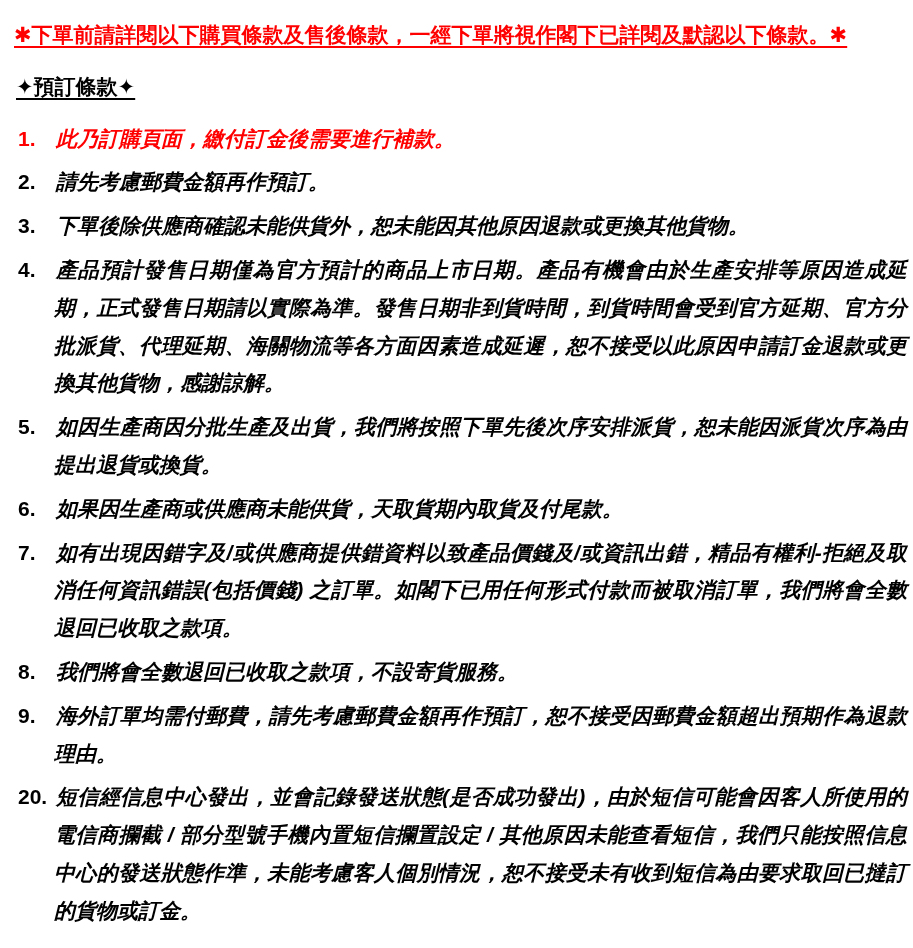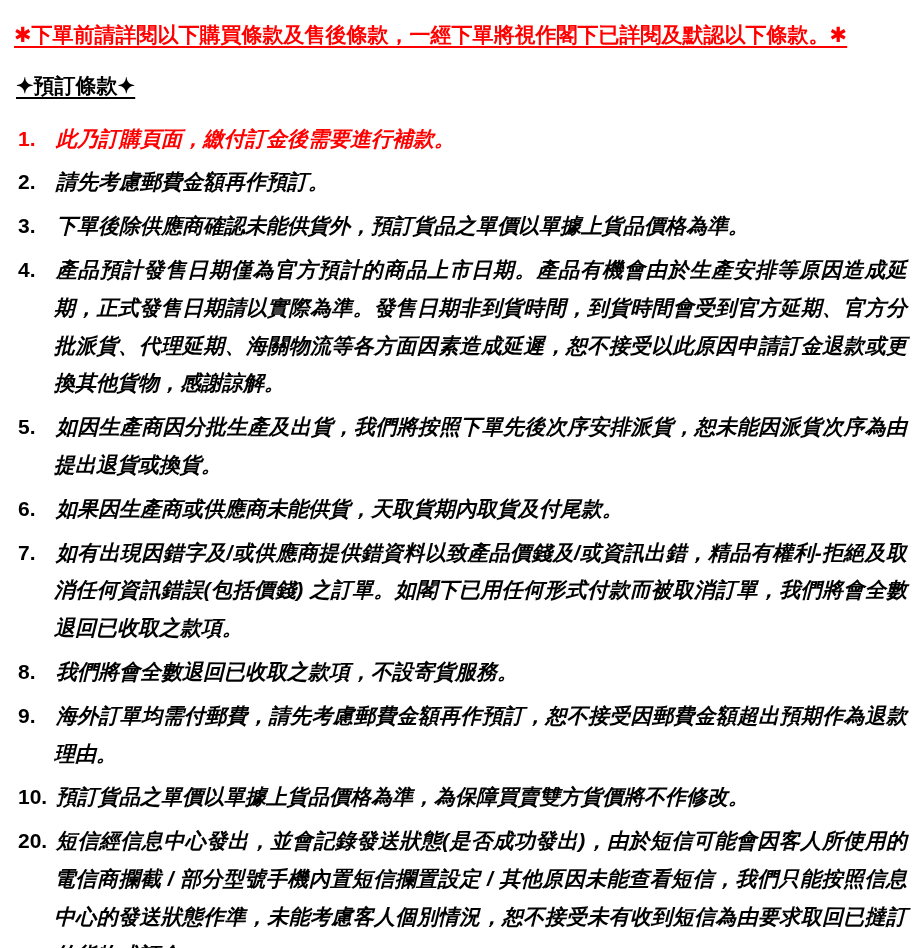--- a/index.html
+++ b/index.html
@@ -26,21 +26,20 @@
     text-decoration-thickness:2px;
     text-underline-offset:4px;
     margin-bottom:12px;
   }
   .section-title{
     display:inline-block;
     color:var(--black);
     text-decoration:underline;
     text-decoration-thickness:2px;
     text-underline-offset:4px;
-    font-family:Liberation Serif, serif;
   }
   .section-title-row{margin-bottom:10px;}
   .terms-list{width:100%;}
   .term-item{
     display:flex;
     align-items:flex-start;
   }
   .term-number{
     flex:0 0 32px;
     white-space:nowrap;
@@ -73,21 +72,21 @@
     <div class="term-item red">
       <span class="term-number">1.</span>
       <span class="term-body"><span class="seg-red">此乃訂購頁面，繳付訂金後需要進行補款。</span></span>
     </div>
     <div class="term-item">
       <span class="term-number">2.</span>
       <span class="term-body"><span class="seg-normal">請先考慮郵費金額再作預訂。</span></span>
     </div>
     <div class="term-item">
       <span class="term-number">3.</span>
-      <span class="term-body"><span class="seg-normal">下單後除供應商確認未能供貨外，預訂貨品之單價以單據上貨品價格為準。</span></span>
+      <span class="term-body"><span class="seg-normal">下單後除供應商確認未能供貨外，恕未能因其他原因退款或更換其他貨物。</span></span>
     </div>
     <div class="term-item">
       <span class="term-number">4.</span>
       <span class="term-body"><span class="seg-normal">產品預計發售日期僅為官方預計的商品上市日期。產品有機會由於生產安排等原因造成延期，正式發售日期請以實際為準。發售日期非到貨時間，到貨時間會受到官方延期、官方分批派貨、代理延期、海關物流等各方面因素造成延遲，恕不接受以此原因申請訂金退款或更換其他貨物，感謝諒解。</span></span>
     </div>
     <div class="term-item">
       <span class="term-number">5.</span>
       <span class="term-body"><span class="seg-normal">如因生產商因分批生產及出貨，我們將按照下單先後次序安排派貨，恕未能因派貨次序為由提出退貨或換貨。</span></span>
     </div>
     <div class="term-item">
@@ -100,20 +99,16 @@
     </div>
     <div class="term-item">
       <span class="term-number">8.</span>
       <span class="term-body"><span class="seg-normal">我們將會全數退回已收取之款項，不設寄貨服務。</span></span>
     </div>
     <div class="term-item">
       <span class="term-number">9.</span>
       <span class="term-body"><span class="seg-normal">海外訂單均需付郵費，請先考慮郵費金額再作預訂，恕不接受因郵費金額超出預期作為退款理由。</span></span>
     </div>
     <div class="term-item">
-      <span class="term-number">10.</span>
-      <span class="term-body"><span class="seg-normal">預訂貨品之單價以單據上貨品價格為準，為保障買賣雙方貨價將不作修改。</span></span>
-    </div>
-    <div class="term-item">
       <span class="term-number">20.</span>
       <span class="term-body"><span class="seg-normal">短信經信息中心發出，並會記錄發送狀態(是否成功發出)，由於短信可能會因客人所使用的電信商攔截 / 部分型號手機內置短信攔置設定 / 其他原因未能查看短信，我們只能按照信息中心的發送狀態作準，未能考慮客人個別情況，恕不接受未有收到短信為由要求取回已撻訂的貨物或訂金。</span></span>
     </div>
   </div>
 
 </body></html>

